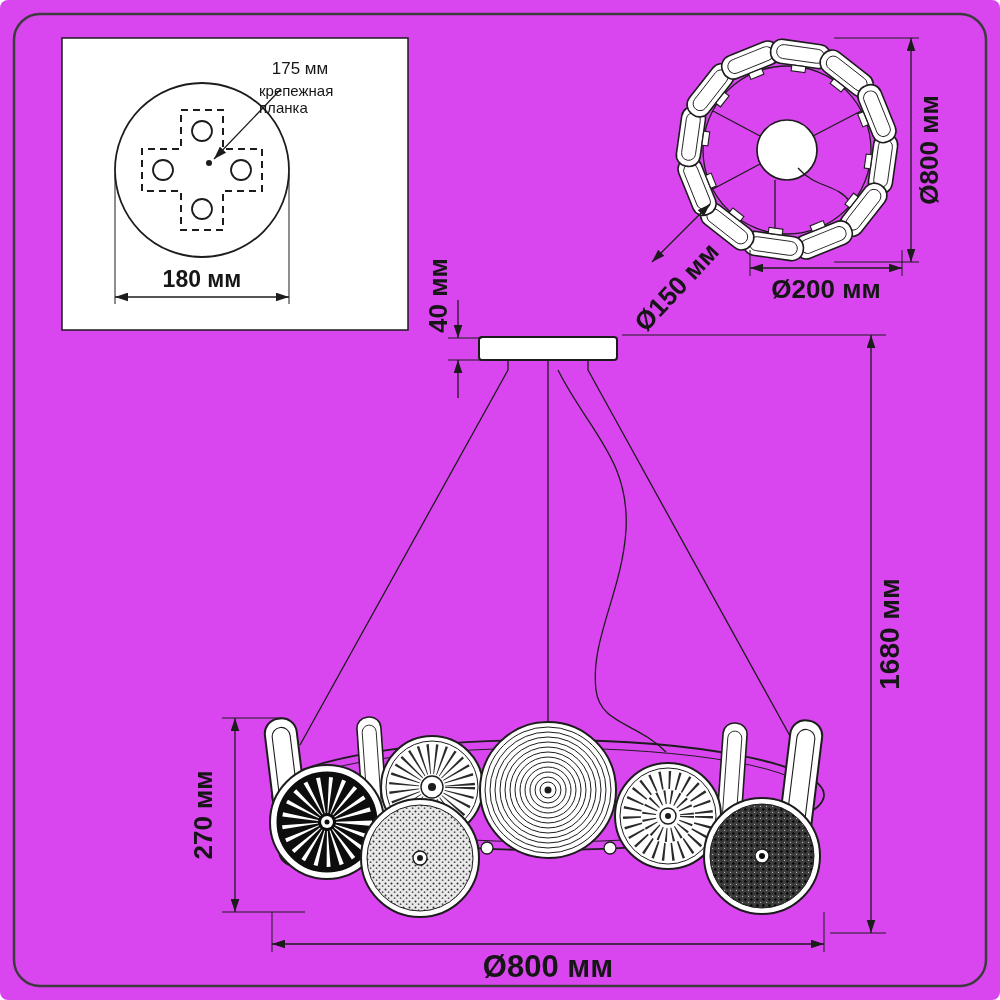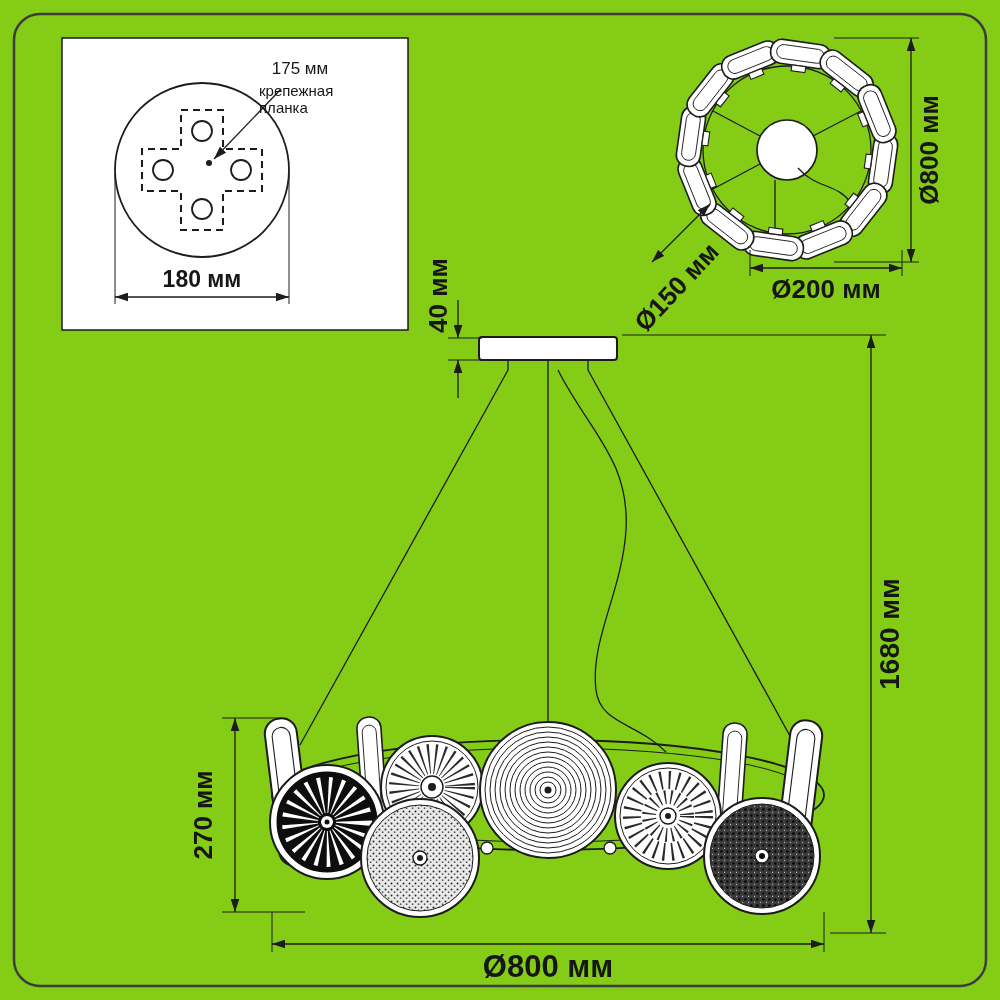--- a/index.html
+++ b/index.html
@@ -1,16 +1,16 @@
 <!DOCTYPE html>
 <html><head>
 <meta charset="utf-8">
 <style>
   html,body{margin:0;padding:0;background:#fff;}
-  .canvas{position:relative;width:1000px;height:1000px;background:#84cc16;overflow:hidden;}
+  .canvas{position:relative;width:1000px;height:1000px;background:#d946ef;overflow:hidden;border-radius:8px;}
   svg{display:block;}
   svg text{font-family:"Liberation Sans","DejaVu Sans",sans-serif;fill:#161616;}
   .t-sm{font-size:15px;font-weight:400;}
   .t-md{font-size:17px;font-weight:400;}
   .t-d23{font-size:23px;font-weight:700;}
   .t-d26{font-size:26px;font-weight:700;}
   .t-d28{font-size:28px;font-weight:700;}
   .t-d31{font-size:31px;font-weight:700;}
   .ln{stroke:#1c1c1c;stroke-width:1.3;fill:none;}
   .ln2{stroke:#1c1c1c;stroke-width:1.8;fill:none;}

